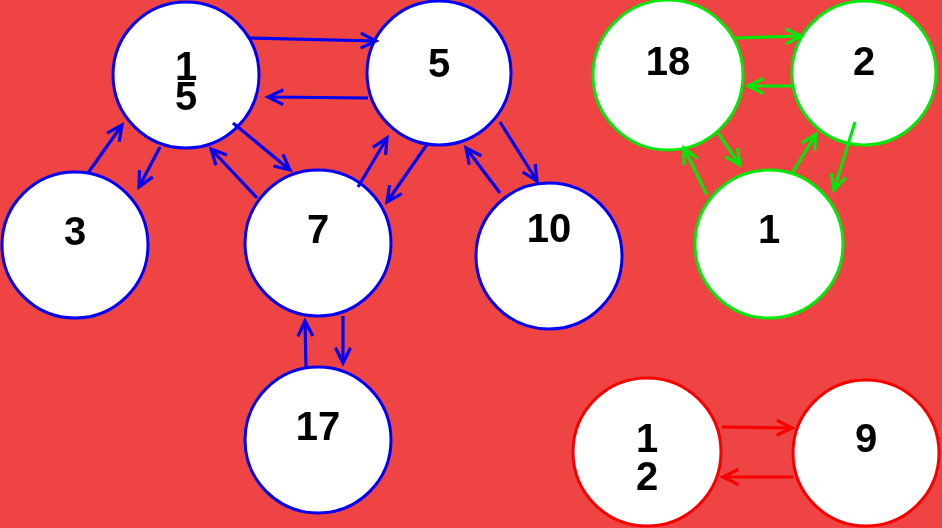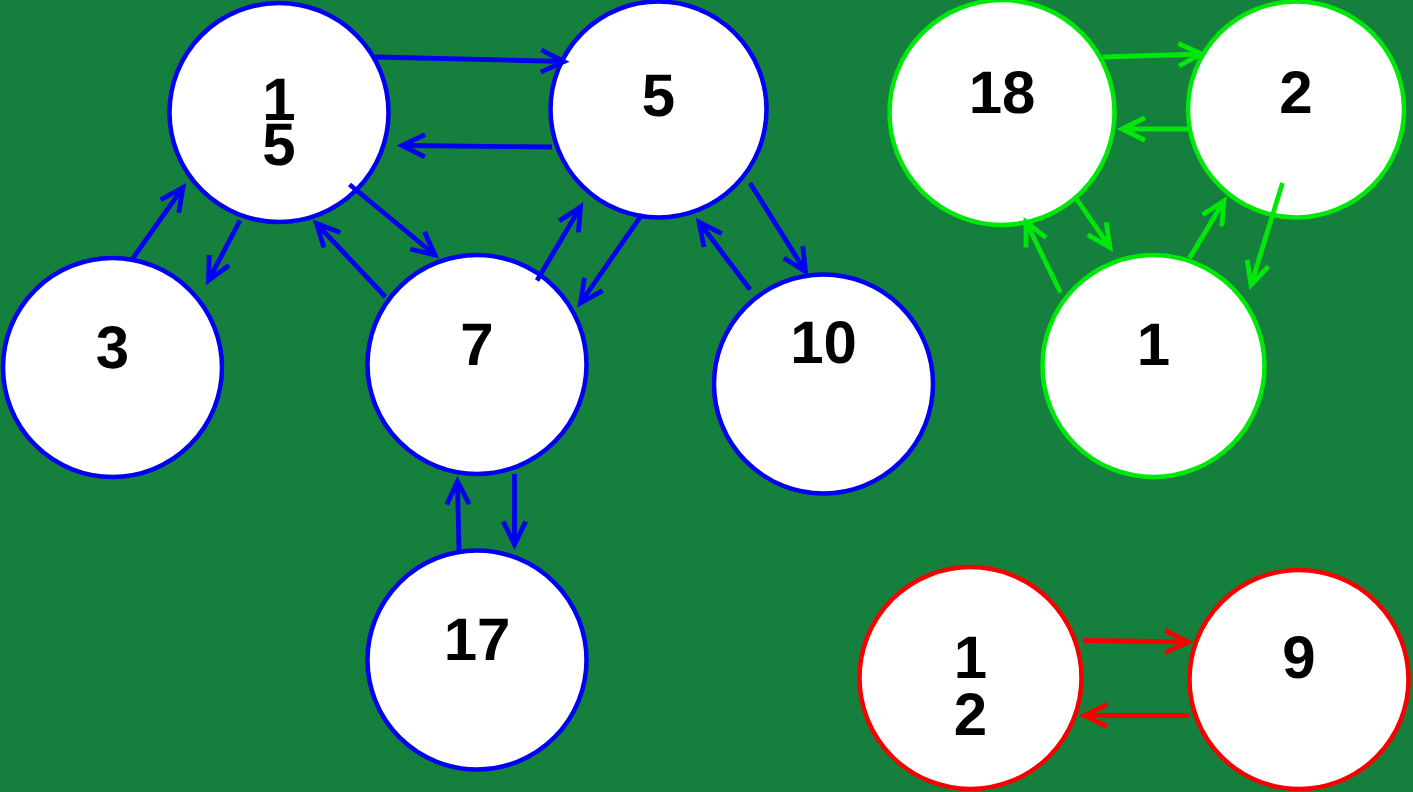--- a/index.html
+++ b/index.html
@@ -4,21 +4,21 @@
 <style>
   html, body {
     margin: 0;
     padding: 0;
     background: #ffffff;
   }
   #stage {
     position: relative;
     width: 942px;
     height: 528px;
-    background: #15803d;
+    background: #ef4444;
     overflow: hidden;
   }
   svg text {
     font-family: "Liberation Sans", "DejaVu Sans", sans-serif;
     font-weight: bold;
     fill: #000000;
     text-anchor: middle;
   }
 </style>
 </head>

